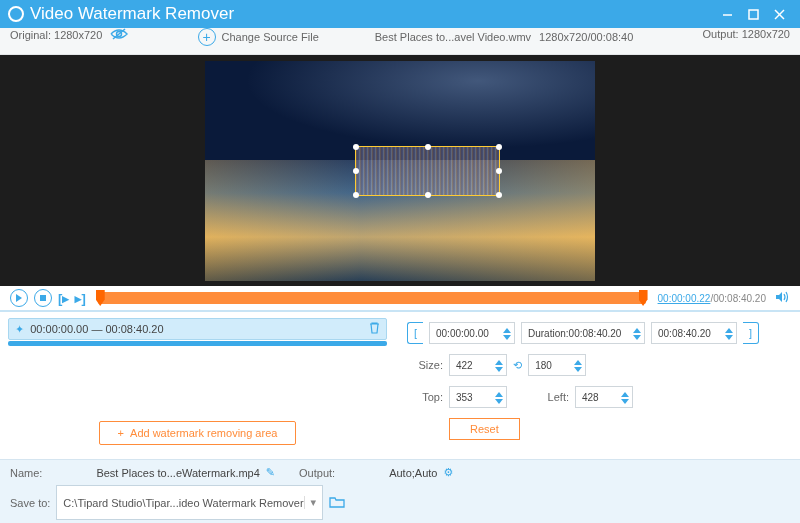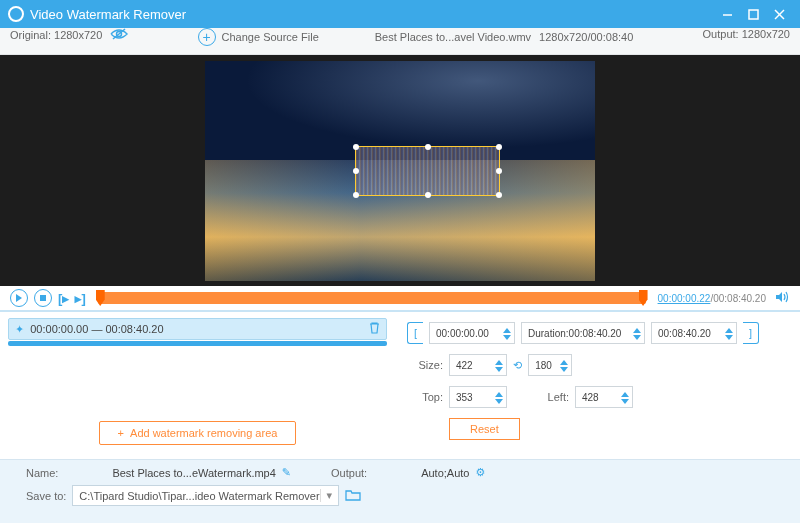--- a/index.html
+++ b/index.html
@@ -1,19 +1,19 @@
 <!DOCTYPE html>
 <html><head>
 <meta charset="utf-8">
 <style>
 *{box-sizing:border-box;margin:0;padding:0;font-family:"Segoe UI",Arial,sans-serif;}
 body{width:800px;height:523px;background:#fff;overflow:hidden;font-size:11px;color:#555;}
 .titlebar{height:28px;background:#3ba9e8;display:flex;align-items:center;padding:0 8px;color:#fff;}
 .titlebar .logo{width:16px;height:16px;border:2px solid #fff;border-radius:50%;margin-right:6px;position:relative;}
-.titlebar .title{flex:1;font-size:13px;}
+.titlebar .title{flex:1;font-size:17px;}
 .titlebar .winbtn{width:26px;height:28px;display:flex;align-items:center;justify-content:center;cursor:pointer;}
 .titlebar .winbtn svg{stroke:#fff;}
 .infobar{height:27px;background:#f5f7f8;border-bottom:1px solid #e3e6e8;display:flex;align-items:flex-start;padding:0 10px;color:#666;}
 .infobar .left,.infobar .right{display:flex;align-items:center;gap:8px;}
 .infobar .mid{flex:1;display:flex;align-items:center;justify-content:center;gap:8px;}
 .infobar .eye{color:#3ba9e8;}
 .plusbtn{width:18px;height:18px;border:1.5px solid #3ba9e8;border-radius:50%;display:flex;align-items:center;justify-content:center;color:#3ba9e8;font-size:14px;line-height:1;}
 .changefile{display:flex;align-items:center;gap:6px;cursor:pointer;color:#666;}
 .preview{height:231px;background:#1d1d1d;display:flex;align-items:center;justify-content:center;position:relative;}
 .video{width:390px;height:220px;background:linear-gradient(180deg,#0a1a3a 0%,#0a1a3a 45%,#1a2a4a 45%,#3a5a7a 60%,#d4a85a 80%,#1a2a3a 100%);position:relative;overflow:hidden;}
@@ -53,24 +53,24 @@
 .numbox{height:22px;border:1px solid #cfd6db;display:flex;align-items:center;padding:1px 2px 0 6px;background:#fff;}
 .numbox .val{flex:1;font-size:10px;color:#444;}
 .numbox .spin{display:flex;flex-direction:column;margin-left:3px;}
 .numbox .spin div{width:10px;height:7px;display:flex;align-items:center;justify-content:center;cursor:pointer;}
 .numbox .spin svg{fill:#3ba9e8;}
 .lbl{width:36px;text-align:right;color:#666;}
 .link{color:#3ba9e8;cursor:pointer;}
 .resetbtn{border:1px solid #ff8c3a;color:#ff8c3a;padding:4px 20px;cursor:pointer;font-size:11px;background:#fff;}
 .bottom{background:#eaf4fb;border-top:1px solid #d5e5f0;padding:6px 10px;height:64px;}
 .brow{display:flex;align-items:center;margin-bottom:6px;gap:6px;}
-.brow .k{color:#666;margin-left:16px;}
+.brow .k{color:#666;}
 .brow .v{color:#444;margin-left:48px;}
 .pencil,.gear,.folder{color:#3ba9e8;cursor:pointer;}
-.pathbox{border:1px solid #c5d5e0;background:#fff;padding:3px 6px;display:flex;align-items:center;min-width:260px;}
+.pathbox{border:1px solid #c5d5e0;background:#fff;padding:10px 6px;display:flex;align-items:center;min-width:260px;}
 .pathbox .pv{flex:1;}.pathbox .dd{color:#888;border-left:1px solid #ddd;padding-left:6px;cursor:pointer;}
 .export{position:absolute;right:14px;bottom:14px;background:#ff7a33;color:#fff;padding:10px 44px;cursor:pointer;font-size:12px;}
 </style>
 </head>
 <body>
 
 <div class="titlebar">
   <div class="logo"></div>
   <div class="title">Video Watermark Remover</div>
   <div class="winbtn">
@@ -233,21 +233,21 @@
               </svg>
             </div>
             <div>
               <svg width="8" height="5">
                 <polygon points="0,0 4,5 8,0"></polygon>
               </svg>
             </div>
           </div>
         </div>
       <span class="link">⟲</span>
-      <div class="numbox" style="width:44px">
+      <div class="numbox" style="width:58px">
           <span class="val">180</span>
           <div class="spin">
             <div>
               <svg width="8" height="5">
                 <polygon points="0,5 4,0 8,5"></polygon>
               </svg>
             </div>
             <div>
               <svg width="8" height="5">
                 <polygon points="0,0 4,5 8,0"></polygon>

